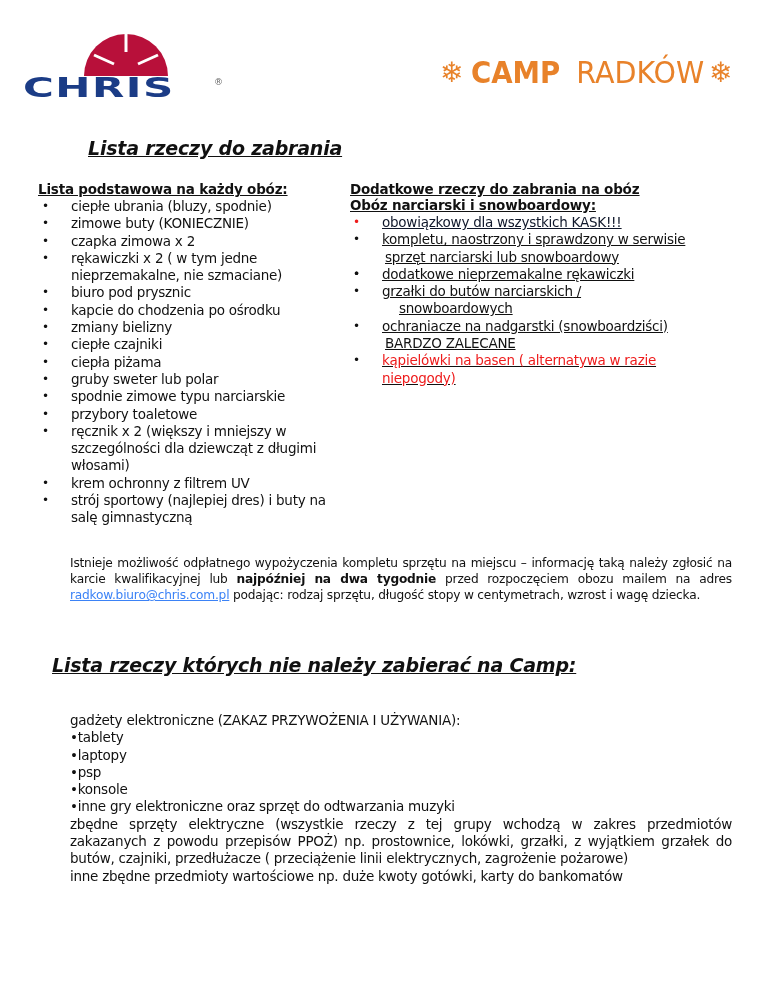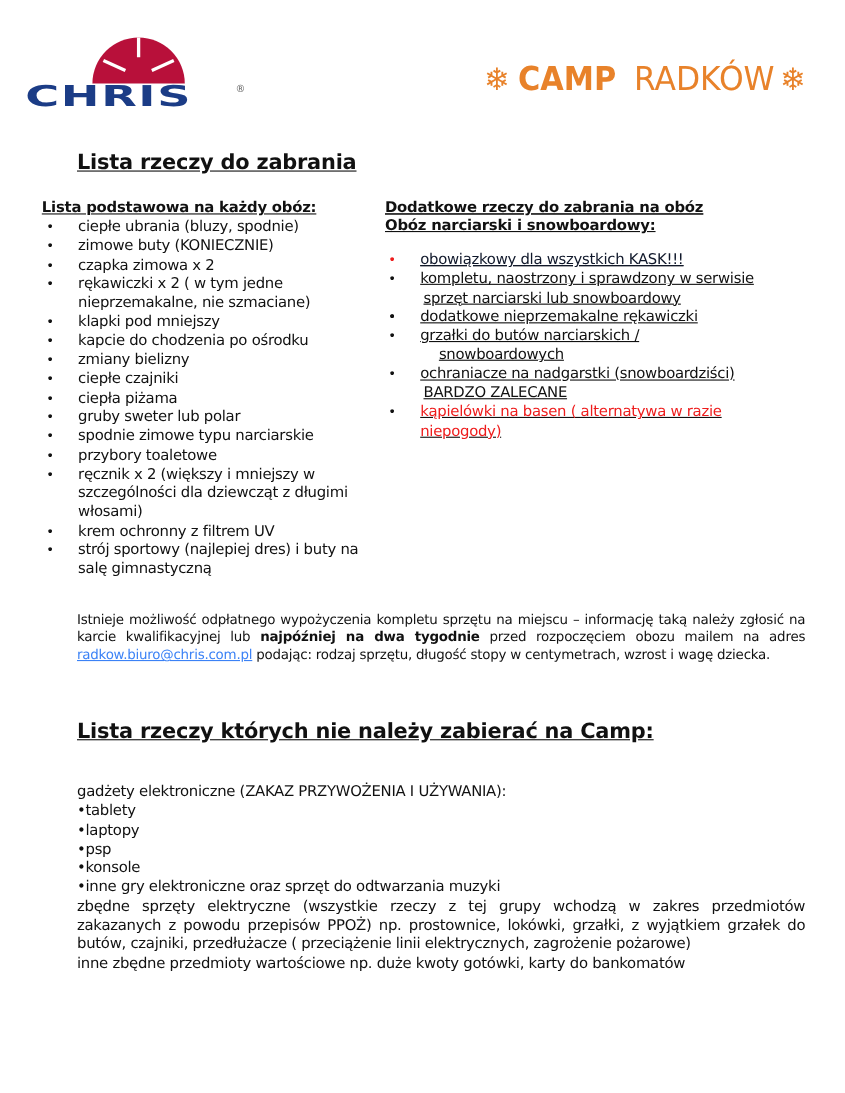--- a/index.html
+++ b/index.html
@@ -57,62 +57,62 @@
 
 <div class="abs camp-logo">
   <span class="flake">❄</span>
   <span class="camp-text" style="margin-left:4px;">
     <span class="camp">CAMP</span>
     <span class="radkow">RADKÓW</span>
   </span>
   <span class="flake" style="margin-left:2px;">❄</span>
 </div>
 
-<div class="abs h1" style="left:70px; top:137px;">Lista rzeczy do zabrania</div>
+<div class="abs h1" style="left:88px; top:137px;font-style:italic;">Lista rzeczy do zabrania</div>
 
 <div class="abs" style="left:38px; top:181px; width:310px;">
   <div class="sub-head" style="margin-bottom:1px;">Lista podstawowa na każdy obóz:</div>
   <ul class="blist">
     <li><span class="bul">•</span><span>ciepłe ubrania (bluzy, spodnie)</span></li>
     <li><span class="bul">•</span><span>zimowe buty (KONIECZNIE)</span></li>
     <li><span class="bul">•</span><span>czapka zimowa x 2</span></li>
     <li><span class="bul">•</span><span>rękawiczki x 2 ( w tym jedne nieprzemakalne, nie szmaciane)</span></li>
-    <li><span class="bul">•</span><span>klapki pod mniejszy</span></li>
+    <li><span class="bul">•</span><span>biuro pod prysznic</span></li>
     <li><span class="bul">•</span><span>kapcie do chodzenia po ośrodku</span></li>
     <li><span class="bul">•</span><span>zmiany bielizny</span></li>
     <li><span class="bul">•</span><span>ciepłe czajniki</span></li>
     <li><span class="bul">•</span><span>ciepła piżama</span></li>
     <li><span class="bul">•</span><span>gruby sweter lub polar</span></li>
     <li><span class="bul">•</span><span>spodnie zimowe typu narciarskie</span></li>
     <li><span class="bul">•</span><span>przybory toaletowe</span></li>
     <li><span class="bul">•</span><span>ręcznik x 2 (większy i mniejszy w szczególności dla dziewcząt z długimi włosami)</span></li>
     <li><span class="bul">•</span><span>krem ochronny z filtrem UV</span></li>
     <li><span class="bul">•</span><span>strój sportowy (najlepiej dres) i buty na salę  gimnastyczną</span></li>
   </ul>
 </div>
 
 <div class="abs" style="left:350px; top:181px; width:400px;text-decoration:underline;">
   <div class="sub-head">Dodatkowe rzeczy do zabrania na obóz</div>
-  <div class="sub-head2" style="margin-bottom:15px;">Obóz narciarski i snowboardowy:</div>
+  <div class="sub-head2" style="margin-bottom:1px;">Obóz narciarski i snowboardowy:</div>
   <ul class="blist">
     <li class="red" style="padding-left:32px;"><span class="bul" style="left:3px;">•</span><span class="red-u">obowiązkowy dla wszystkich KASK!!!</span></li>
     <li style="padding-left:32px;"><span class="bul" style="left:3px;">•</span><span>kompletu, naostrzony i sprawdzony w serwisie</span><br><span style="margin-left:3px;">sprzęt narciarski lub snowboardowy</span></li>
     <li style="padding-left:32px;"><span class="bul" style="left:3px;">•</span></li>
     <li style="padding-left:32px;"><span class="bul" style="left:3px;">•</span><span>dodatkowe nieprzemakalne rękawiczki</span></li>
     <li style="padding-left:32px;"><span class="bul" style="left:3px;">•</span><span>grzałki do butów narciarskich /</span><br><span style="margin-left:17px;">snowboardowych</span></li>
     <li style="padding-left:32px;"><span class="bul" style="left:3px;">•</span><span>ochraniacze na nadgarstki (snowboardziści)</span><br><span style="margin-left:3px;">BARDZO ZALECANE</span></li>
     <li style="padding-left:32px; width:300px;"><span class="bul" style="left:3px; color:#111;">•</span><span class="red">kąpielówki na basen ( alternatywa w razie niepogody)</span></li>
   </ul>
 </div>
 
 <div class="abs para" style="left:70px; top:555px; width:662px;">
   <span>Istnieje możliwość odpłatnego wypożyczenia kompletu sprzętu na miejscu – informację taką należy zgłosić na karcie kwalifikacyjnej lub </span><b>najpóźniej na dwa tygodnie</b><span> przed rozpoczęciem obozu mailem na adres </span><a>radkow.biuro@chris.com.pl</a><span> podając: rodzaj sprzętu, długość stopy w centymetrach, wzrost i wagę dziecka.</span>
 </div>
 
-<div class="abs h1" style="left:70px; top:654px;">Lista rzeczy których nie należy zabierać na Camp:</div>
+<div class="abs h1" style="left:52px; top:654px;font-style:italic;">Lista rzeczy których nie należy zabierać na Camp:</div>
 
 <div class="abs plain" style="left:70px; top:712px; width:662px;">
   <div>gadżety elektroniczne (ZAKAZ PRZYWOŻENIA I UŻYWANIA):</div>
   <div>•tablety</div>
   <div>•laptopy</div>
   <div>•psp</div>
   <div>•konsole</div>
   <div>•inne gry elektroniczne oraz sprzęt do odtwarzania muzyki</div>
   <div class="justify">zbędne sprzęty elektryczne (wszystkie rzeczy z tej grupy wchodzą w zakres przedmiotów zakazanych z powodu przepisów PPOŻ) np. prostownice, lokówki, grzałki, z wyjątkiem grzałek do butów, czajniki, przedłużacze ( przeciążenie linii elektrycznych, zagrożenie pożarowe)</div>
   <div>inne zbędne przedmioty wartościowe np. duże kwoty gotówki, karty do bankomatów</div>

